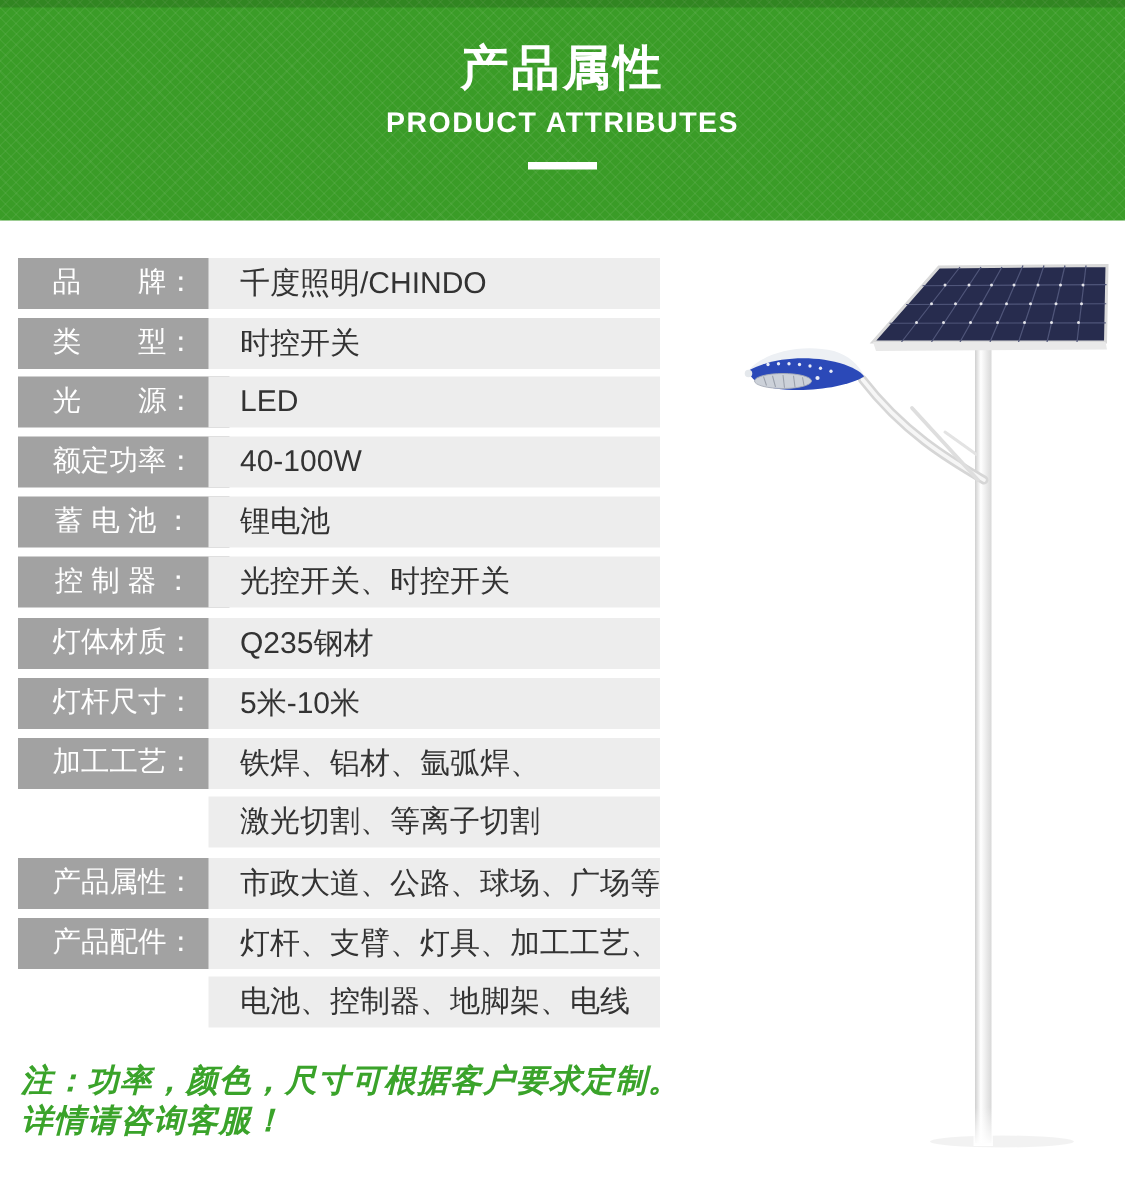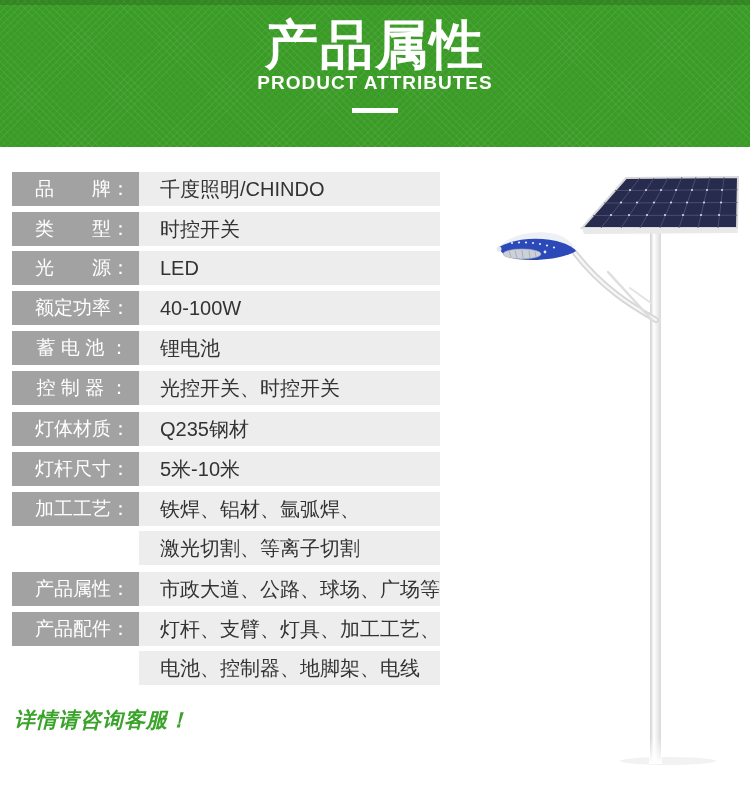--- a/index.html
+++ b/index.html
@@ -15,21 +15,21 @@
   .banner{
     position:absolute;left:0;top:0;width:750px;height:147px;
     background-color:var(--green,#3a9c27);
     background-image:
       repeating-linear-gradient(45deg, rgba(255,255,255,0.05) 0 1px, transparent 1px 5px),
       repeating-linear-gradient(-45deg, rgba(255,255,255,0.05) 0 1px, transparent 1px 5px);
     text-align:center;color:#fff;
   }
   .banner-topline{position:absolute;left:0;top:0;width:100%;height:5px;background:rgba(0,0,0,0.14);}
   .banner h1{
-    margin-top:21px;font-size:53px;font-weight:bold;letter-spacing:2px;line-height:48px;
+    margin-top:21px;font-size:32px;font-weight:bold;letter-spacing:2px;line-height:48px;
   }
   .banner .subtitle{font-size:19px;letter-spacing:1px;line-height:22px;margin-top:3px;font-weight:bold;}
   .dash{position:absolute;left:352px;top:108px;width:46px;height:5px;background:#ffffff;}
 
   
   .spec-row{position:absolute;height:34px;}
   .lbl{
     position:absolute;left:12px;top:0;width:141px;height:34px;
     background:var(--label-gray,#a2a2a2);color:#ffffff;
     font-size:19px;line-height:34px;text-align:center;white-space:nowrap;overflow:hidden;
@@ -202,16 +202,17 @@
         <circle cx="533" cy="243" r="1.1"></circle>
           <circle cx="540" cy="244" r="1.1"></circle>
           <circle cx="547" cy="245.5" r="1.1"></circle>
         <circle cx="554" cy="247.5" r="1.1"></circle>
           <circle cx="545" cy="252" r="1.4"></circle>
       </g>
     </g>
   </svg>
 
   <div class="note">
+    <div>注：功率，颜色，尺寸可根据客户要求定制。</div>
     <div>详情请咨询客服！</div>
   </div>
 
 </div>
 
 </body></html>

